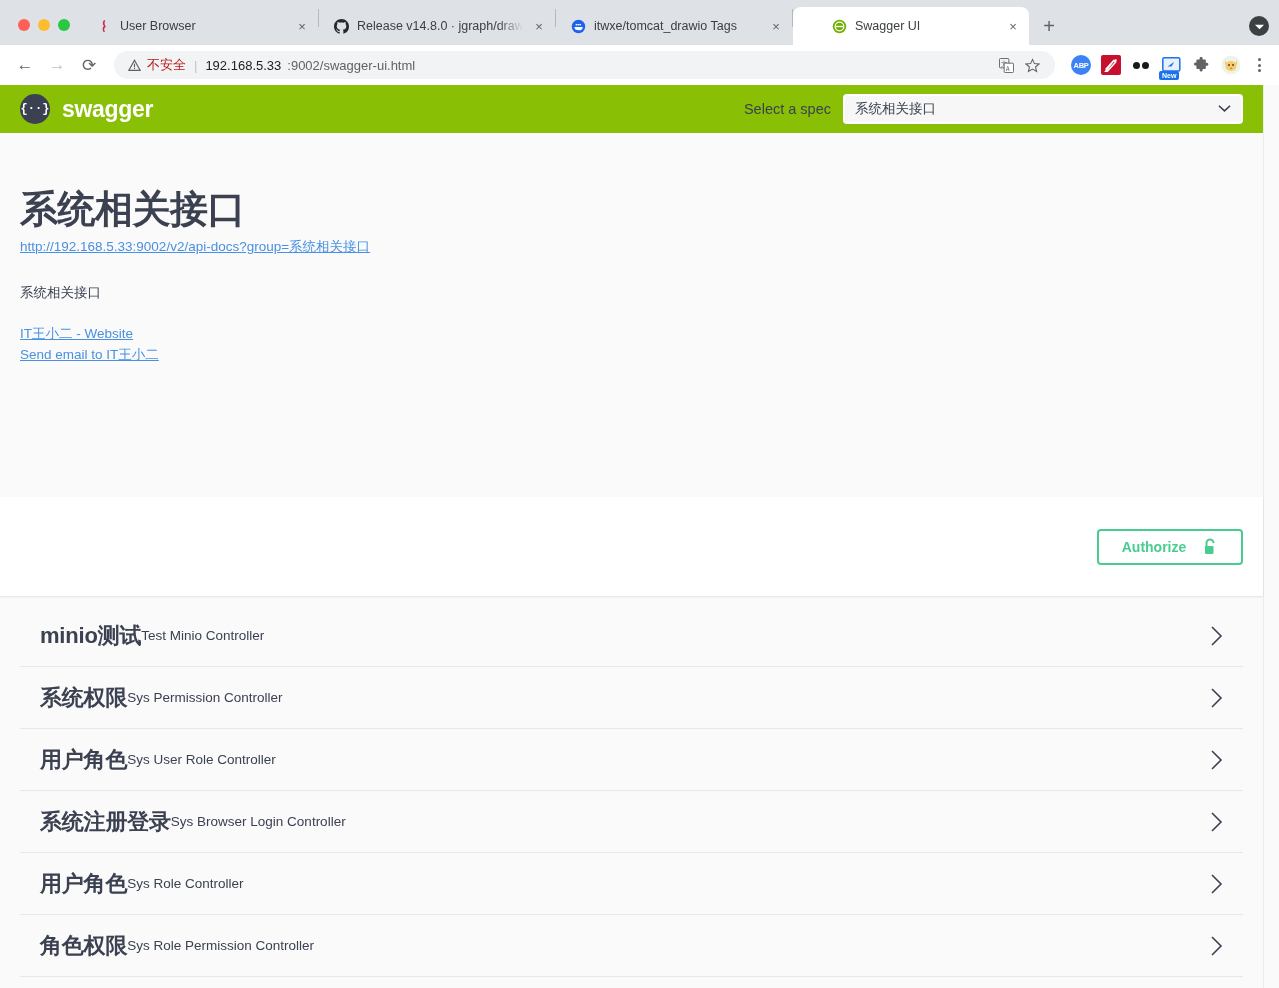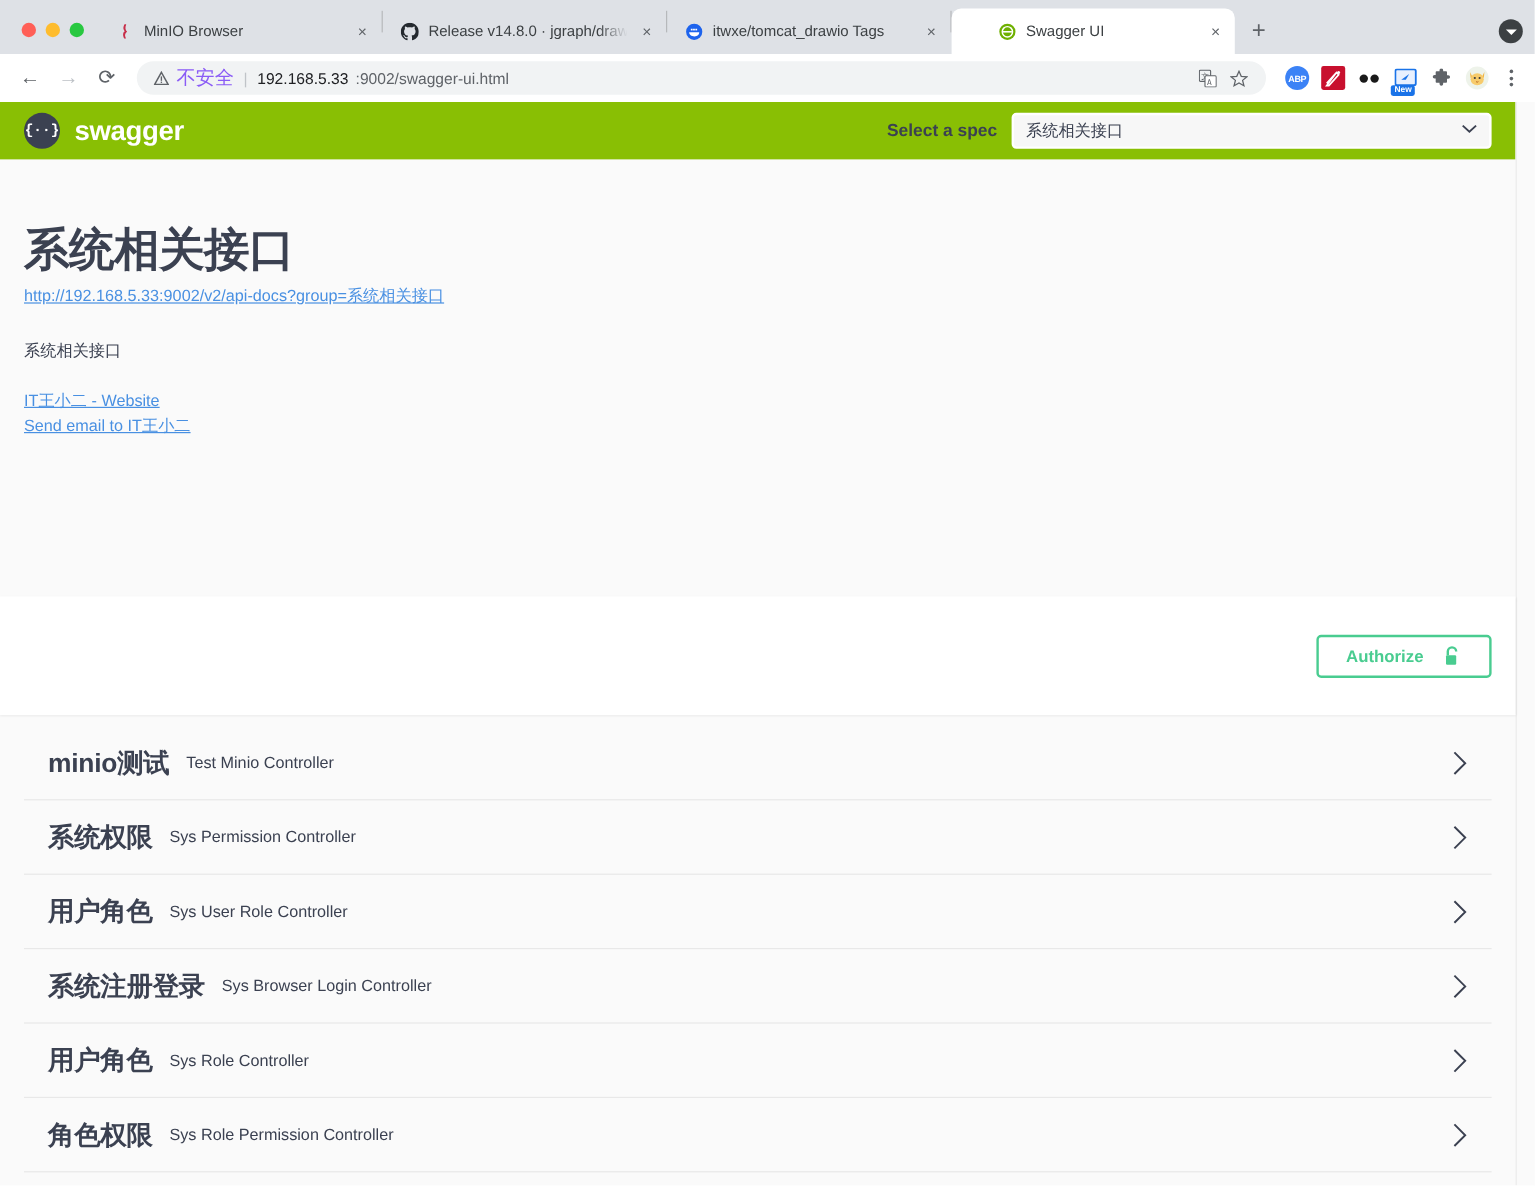--- a/index.html
+++ b/index.html
@@ -111,21 +111,21 @@
     margin: 0 8px;
     display: flex;
     align-items: center;
     padding: 0 14px;
     gap: 6px;
     font-size: 13px;
     color: #202124;
     min-width: 0;
   }
   .omnibox .warn-icon { color: #5f6368; font-size: 11px; display:flex; align-items:center;}
-  .omnibox .secure-label { color: #8b5cf6; font-size: 16px; text-align: center; }
+  .omnibox .secure-label { color: #b91c1c; font-size: 13px; text-align: center; }
   .omnibox .pipe { color: #c0c4c8; margin: 0 2px; }
   .omnibox .url-host { color: #202124; }
   .omnibox .url-rest { color: #5f6368; }
   .omnibox-right { display: flex; align-items: center; gap: 8px; margin-left: auto; }
   .ob-icon { width: 18px; height: 18px; display:flex; align-items:center; justify-content:center; color:#5f6368; }
 
   .ext-icons { display: flex; align-items: center; gap: 10px; padding-left: 6px; }
   .ext { width: 20px; height: 20px; display:flex; align-items:center; justify-content:center; position: relative;}
   .ext-abp { border-radius:50%; background:#3b82f6; color:#fff; font-size:7.5px; font-weight:bold; letter-spacing:-0.3px;}
   .ext-red { background:#c8102e; color:#fff; font-size:11px; border-radius:2px;}
@@ -173,21 +173,21 @@
     letter-spacing: -0.3px;
   }
   .spec-selector {
     margin-left: auto;
     display: flex;
     align-items: center;
     gap: 12px;
   }
   .spec-label {
     color: #3b4151;
-    font-weight: bold;
+    font-weight: normal;
     font-size: 14.5px;
     margin-left: 28px;
   }
   .spec-select {
     width: 400px;
     height: 30px;
     background: #f7f7f7;
     border: 2px solid #ffffff;
     border-radius: 4px;
     display: flex;
@@ -275,21 +275,20 @@
     background: #fafafa;
     padding: 9px 0 0 0;
   }
   .opblock-tag {
     height: 62px;
     display: flex;
     align-items: center;
     padding: 0 20px;
     margin: 0 20px;
     border-bottom: 1px solid #e8e8e8;
-    gap: 14px;
   }
   .opblock-tag:first-child { border-top: none; }
   .tag-name {
     font-size: 22px;
     font-weight: bold;
     color: #3b4151;
     letter-spacing: -0.2px;
   }
   .tag-desc {
     font-size: 13.5px;
@@ -323,21 +322,21 @@
   </div>
 
   <div class="tabs-strip">
 
     <div class="tab">
       <span class="tab-favicon">
         <svg width="14" height="14" viewBox="0 0 14 14">
             <path d="M7 1 C5 4 6 6 7 7 C5.5 8 5 10 6.5 13 L8 13 C6.5 10 7.5 8.5 9 7.5 C7.5 6.5 7 4 8.2 1.5 Z" fill="#c72e49"></path>
           </svg>
       </span>
-      <span class="tab-title">MinIO Browser</span>
+      <span class="tab-title">User Browser</span>
       <span class="tab-close">×</span>
     </div>
     <div class="tab-sep"></div>
 
     <div class="tab">
       <span class="tab-favicon">
         <svg width="15" height="15" viewBox="0 0 16 16">
             <path fill="#24292f" d="M8 0C3.58 0 0 3.58 0 8c0 3.54 2.29 6.53 5.47 7.59.4.07.55-.17.55-.38 0-.19-.01-.82-.01-1.49-2.01.37-2.53-.49-2.69-.94-.09-.23-.48-.94-.82-1.13-.28-.15-.68-.52-.01-.53.63-.01 1.08.58 1.23.82.72 1.21 1.87.87 2.33.66.07-.52.28-.87.51-1.07-1.78-.2-3.64-.89-3.64-3.95 0-.87.31-1.59.82-2.15-.08-.2-.36-1.02.08-2.12 0 0 .67-.21 2.2.82.64-.18 1.32-.27 2-.27s1.36.09 2 .27c1.53-1.04 2.2-.82 2.2-.82.44 1.1.16 1.92.08 2.12.51.56.82 1.27.82 2.15 0 3.07-1.87 3.75-3.65 3.95.29.25.54.73.54 1.48 0 1.07-.01 1.93-.01 2.2 0 .21.15.46.55.38A8.01 8.01 0 0 0 16 8c0-4.42-3.58-8-8-8Z"></path>
           </svg>
       </span>

